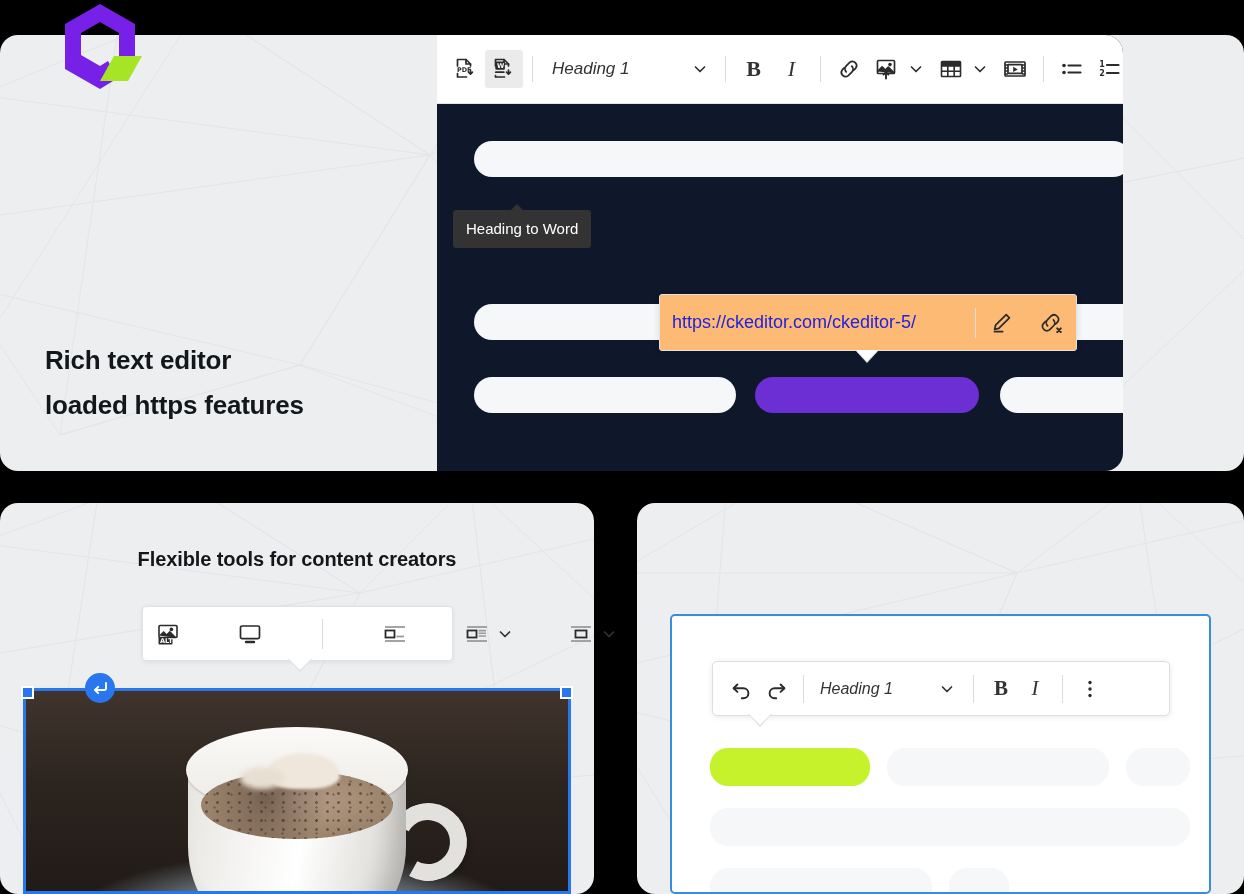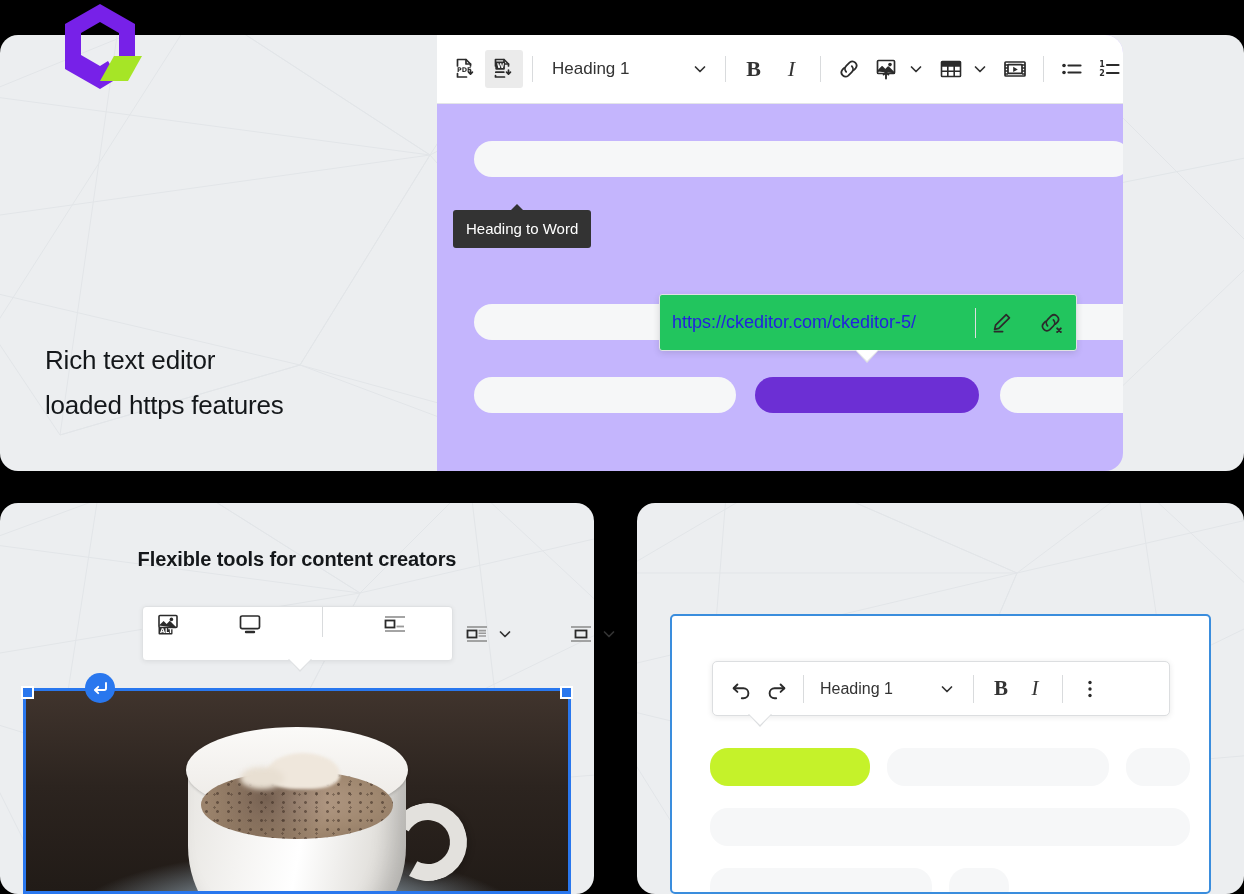--- a/index.html
+++ b/index.html
@@ -39,21 +39,21 @@
     width: 1244px; height: 436px;
     border-radius: 18px 18px 18px 18px;
   }
 
   #hero-headline {
     position: absolute;
     left: 45px;
     top: 303px;
     width: 380px;
     font-size: 26px;
-    font-weight: 400;
+    font-weight: 700;
     line-height: 45px;
     color: #14171a;
     letter-spacing: -0.2px;
   }
 
   
   #logo {
     position: absolute;
     left: 56px;
     top: 2px;
@@ -62,21 +62,21 @@
     z-index: 30;
   }
 
   
   #editor-card {
     position: absolute;
     left: 437px;
     top: 0px;
     width: 686px;
     height: 436px;
-    background: #c4b5fd;
+    background: #0f172a;
     overflow: visible;
     border-radius: 0 18px 18px 0;
   }
   #editor-card-clip {
     position: absolute;
     inset: 0;
     overflow: hidden;
     border-radius: 0 18px 18px 0;
   }
 
@@ -107,21 +107,21 @@
   }
   .tb-dropdown {
     height: 38px;
     display: flex; align-items: center;
     border-radius: 3px;
     padding: 0 6px 0 10px;
     gap: 4px;
     flex: none;
   }
   .tb-dropdown .dd-label {
-    font-size: 17px; color: #333333; white-space: nowrap;
+    font-size: 17px; color: #333333; white-space: nowrap; font-style: italic;
   }
   .tb-dropdown .dd-spacer { flex: 1 1 auto; min-width: 52px; }
   .tb-caret { width: 20px; height: 20px; display:flex; align-items:center; justify-content:center; color:#333; flex:none;}
   .tb-split { display:flex; align-items:center; gap:0px; flex:none;}
 
   
   #tooltip-export {
     position: absolute;
     left: 453px;
     top: 175px;
@@ -153,21 +153,21 @@
   .skel.accent-purple { background: #6c2fd4; }
   .skel.accent-lime { background: #c5f22a; }
 
   
   #link-balloon {
     position: absolute;
     left: 659px;
     top: 259px;
     width: 418px;
     height: 57px;
-    background: #22c55e;
+    background: #fdba74;
     border: 1px solid #e0e2e4;
     border-radius: 3px;
     box-shadow: 0 2px 7px rgba(0,0,0,0.12);
     display: flex;
     align-items: center;
     z-index: 35;
   }
   #link-balloon .url {
     flex: 1 1 auto;
     padding-left: 12px;
@@ -226,20 +226,21 @@
     position: absolute;
     left: 142px;
     top: 606px;
     width: 311px;
     height: 55px;
     background: #ffffff;
     border: 1px solid #dfe1e3;
     border-radius: 4px;
     box-shadow: 0 1px 5px rgba(0,0,0,0.07);
     display: flex;
+    align-items: center;
     padding-left: 8px;
     z-index: 20;
     gap: 48px;
   }
   #image-toolbar::after {
     content:"";
     position:absolute;
     left: 146px; bottom: -10px;
     width: 22px; height: 11px;
     background:#ffffff;

